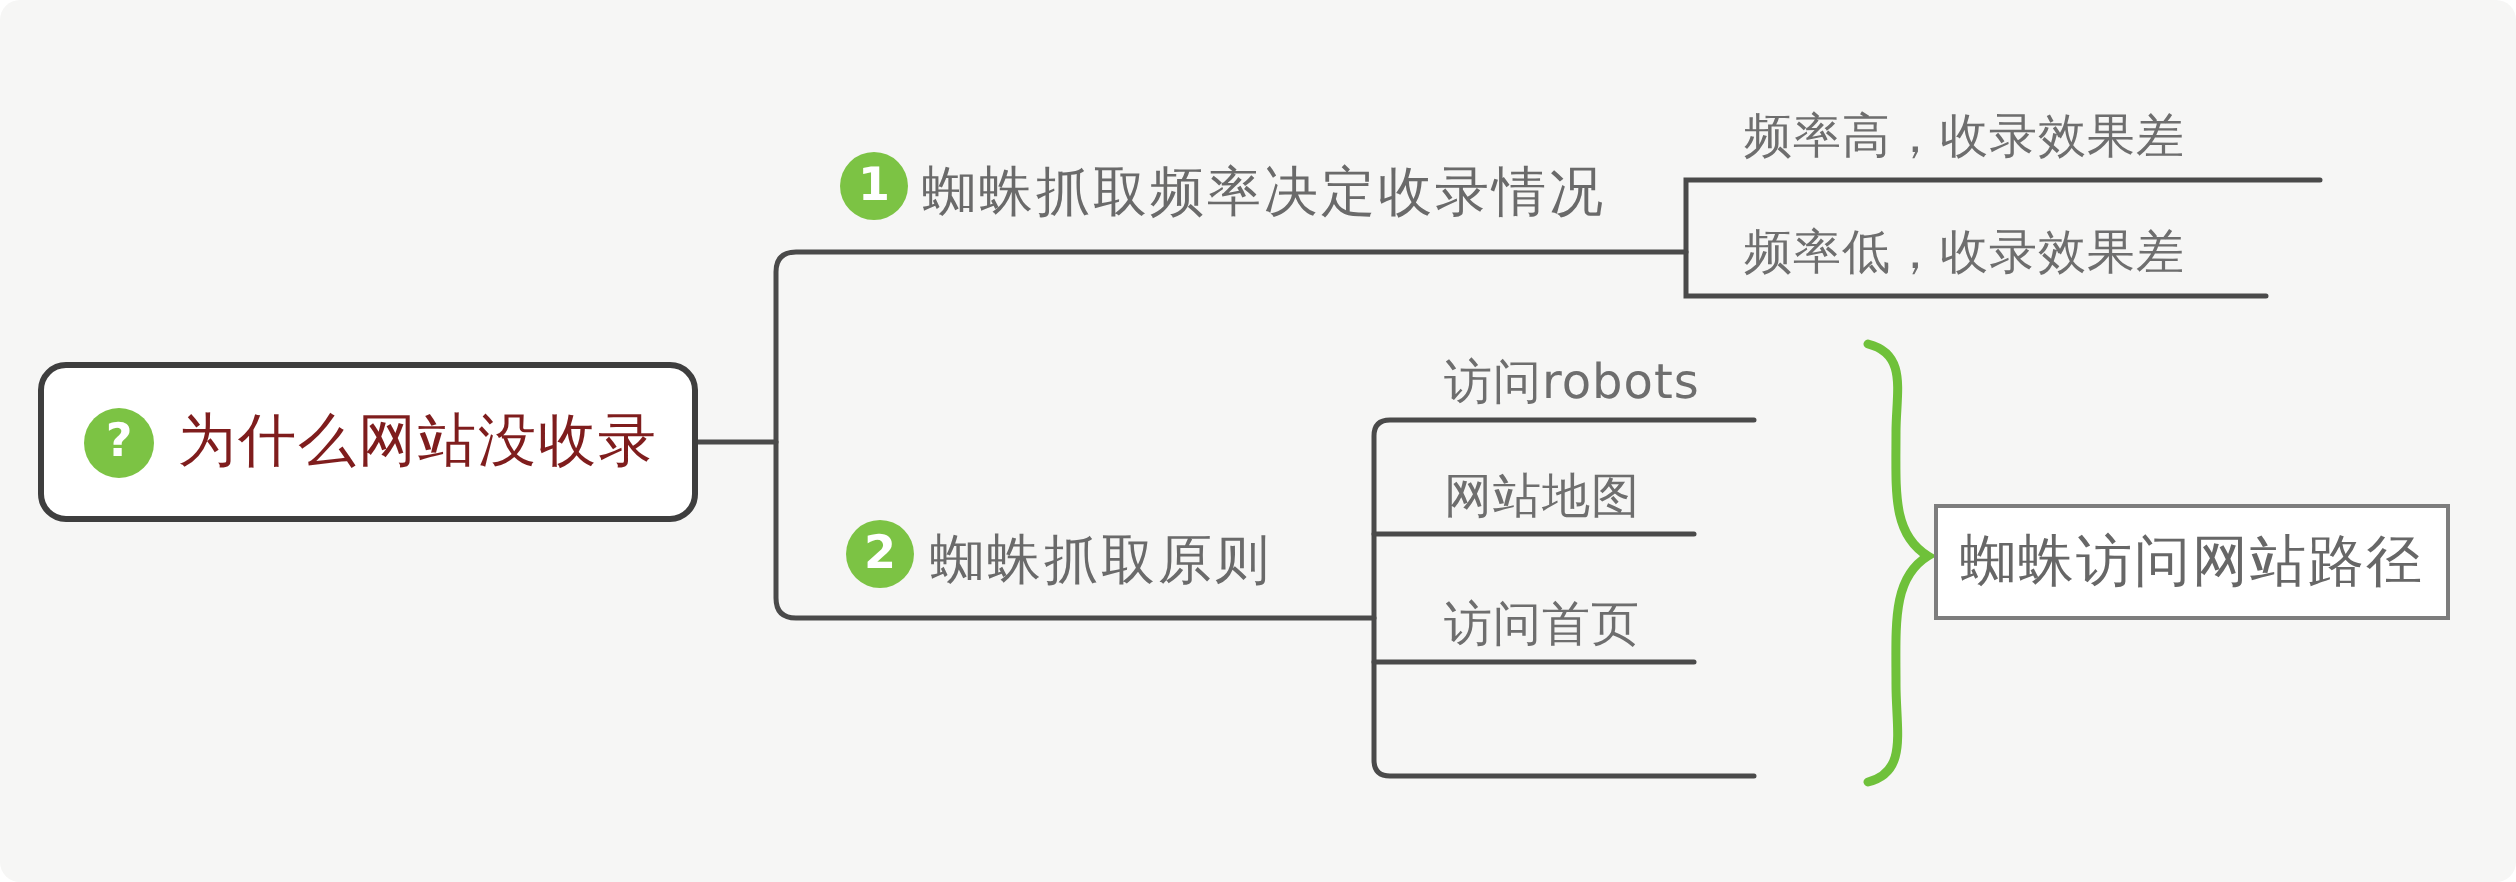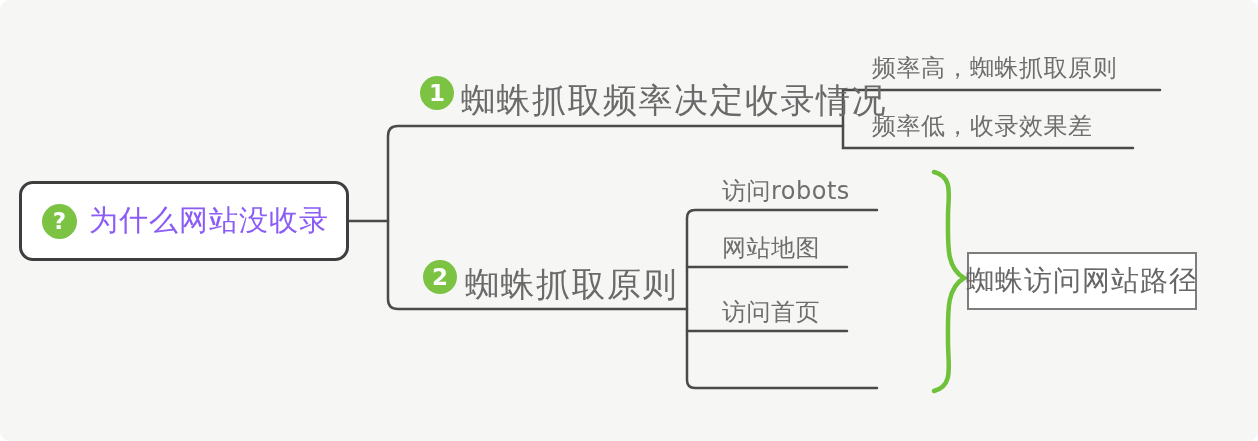--- a/index.html
+++ b/index.html
@@ -18,25 +18,25 @@
     padding-left:20px;gap:12px;cursor:default;
   }
   .badge{
     border-radius:50%;display:flex;align-items:center;justify-content:center;
     color:#ffffff;font-weight:bold;flex:0 0 auto;
   }
   .badge.q{width:35px;height:35px;font-size:23px;}
   .badge.num{position:absolute;width:34px;height:34px;font-size:23px;}
   .root-text{font-size:29px;letter-spacing:1px;}
 
-  .branch-text{font-size:34px;letter-spacing:1.5px;color:#6a6a6a;}
+  .branch-text{font-size:27px;letter-spacing:1.5px;color:#6a6a6a;}
   .leaf-text{font-size:24px;letter-spacing:0.5px;color:#6e6e6e;}
 
   .callout-box{
-    position:absolute;left:967px;top:252px;width:230px;height:58px;
+    position:absolute;left:967px;top:252px;width:258px;height:58px;
     background:#ffffff;border:2px solid #7d7d7d;box-sizing:border-box;
     display:flex;align-items:center;justify-content:center;
     font-size:28px;letter-spacing:1px;color:#676767;white-space:nowrap;
   }
 </style>
 </head>
 <body>
 
 <div class="canvas">
 
@@ -47,27 +47,27 @@
       <path d="M 1160 90 L 843 90 L 843 148 L 1133 148"></path>
       <path d="M 877 210 L 695 210 Q 687 210 687 218 L 687 380 Q 687 388 695 388 L 877 388"></path>
       <path d="M 687 267 L 847 267"></path>
       <path d="M 687 331 L 847 331"></path>
     </g>
     <path d="M 934 172 C 954 177 948 196 948 216 C 948 246 946 267 964 278 C 946 289 948 312 948 342 C 948 366 954 386 934 391" fill="none" stroke="#6fc13a" stroke-width="4.5" stroke-linecap="round"></path>
   </svg>
 
   <div class="root-box">
     <span class="badge q" style="background:#7cc344">?</span>
-    <span class="root-text" style="color:#8b5cf6">为什么网站没收录</span>
+    <span class="root-text" style="color:#7f1d1d">为什么网站没收录</span>
   </div>
 
   <span class="badge num" style="left:420px;top:76px;background:#7cc344">1</span>
   <div class="node-label branch-text" style="left:461px;top:81px">蜘蛛抓取频率决定收录情况</div>
 
-  <div class="node-label leaf-text" style="left:872px;top:55px">频率高，蜘蛛抓取原则</div>
+  <div class="node-label leaf-text" style="left:872px;top:55px">频率高，收录效果差</div>
   <div class="node-label leaf-text" style="left:872px;top:113px">频率低，收录效果差</div>
 
   <span class="badge num" style="left:423px;top:260px;background:#7cc344">2</span>
   <div class="node-label leaf-text" style="left:722px;top:178px">访问robots</div>
 
   <div class="node-label branch-text" style="left:465px;top:265px">蜘蛛抓取原则</div>
   <div class="node-label leaf-text" style="left:722px;top:299px">访问首页</div>
   <div class="node-label leaf-text" style="left:722px;top:235px">网站地图</div>
 
   <div class="callout-box">

